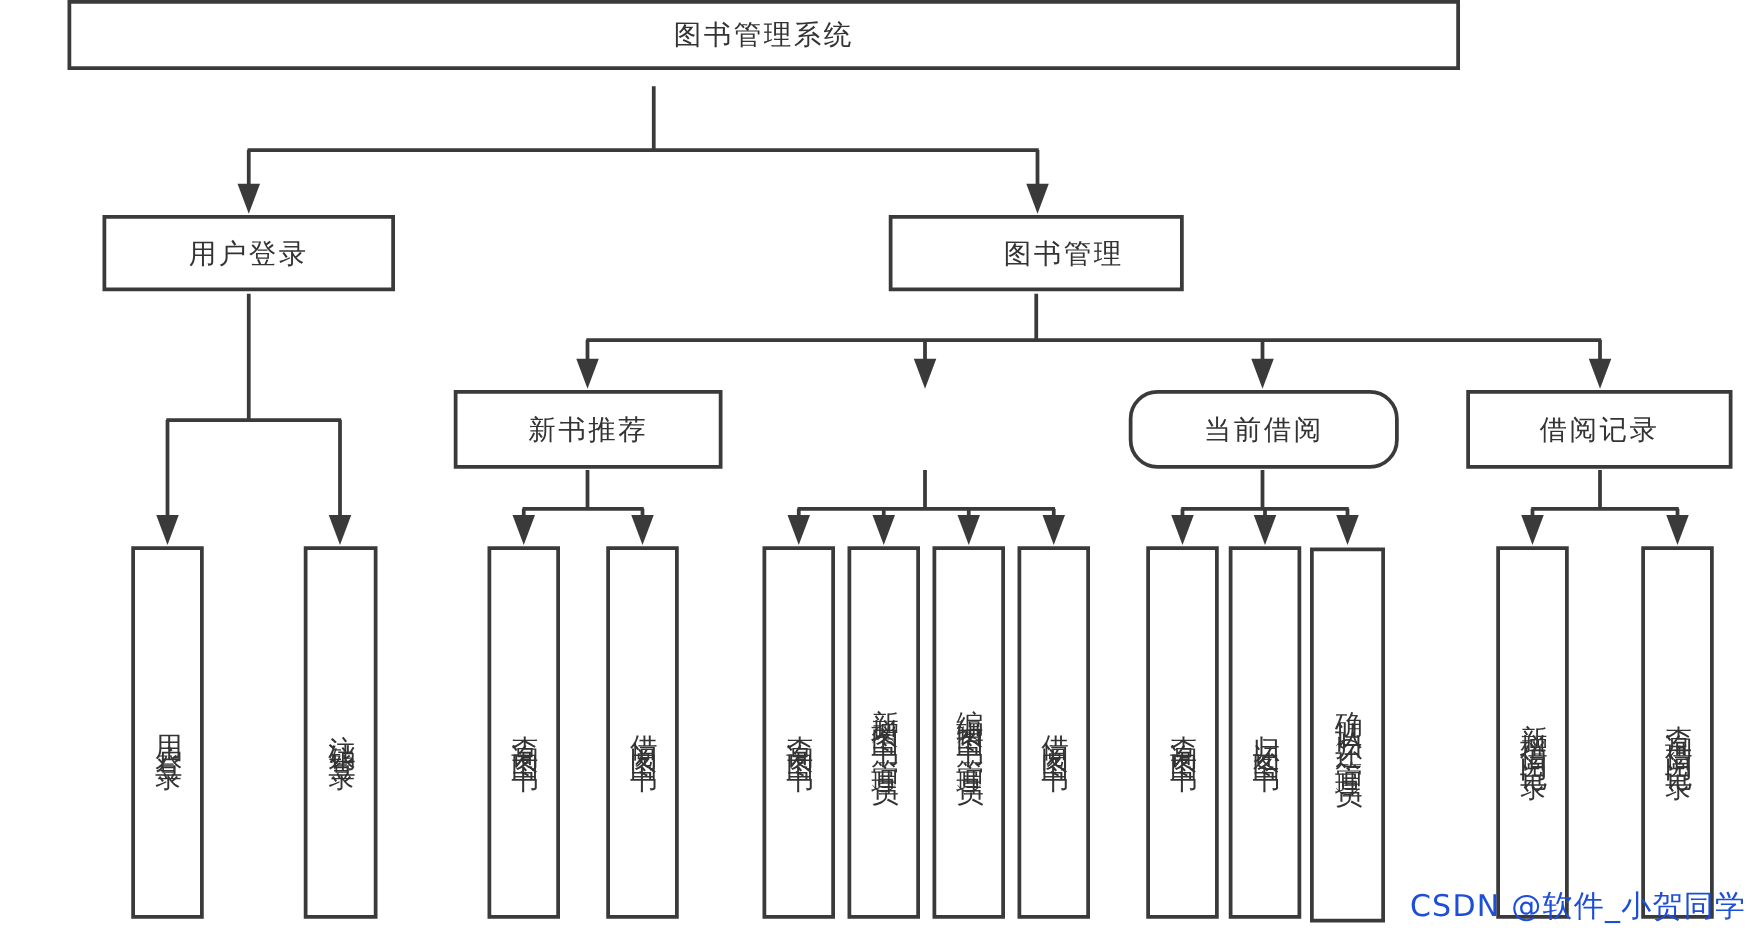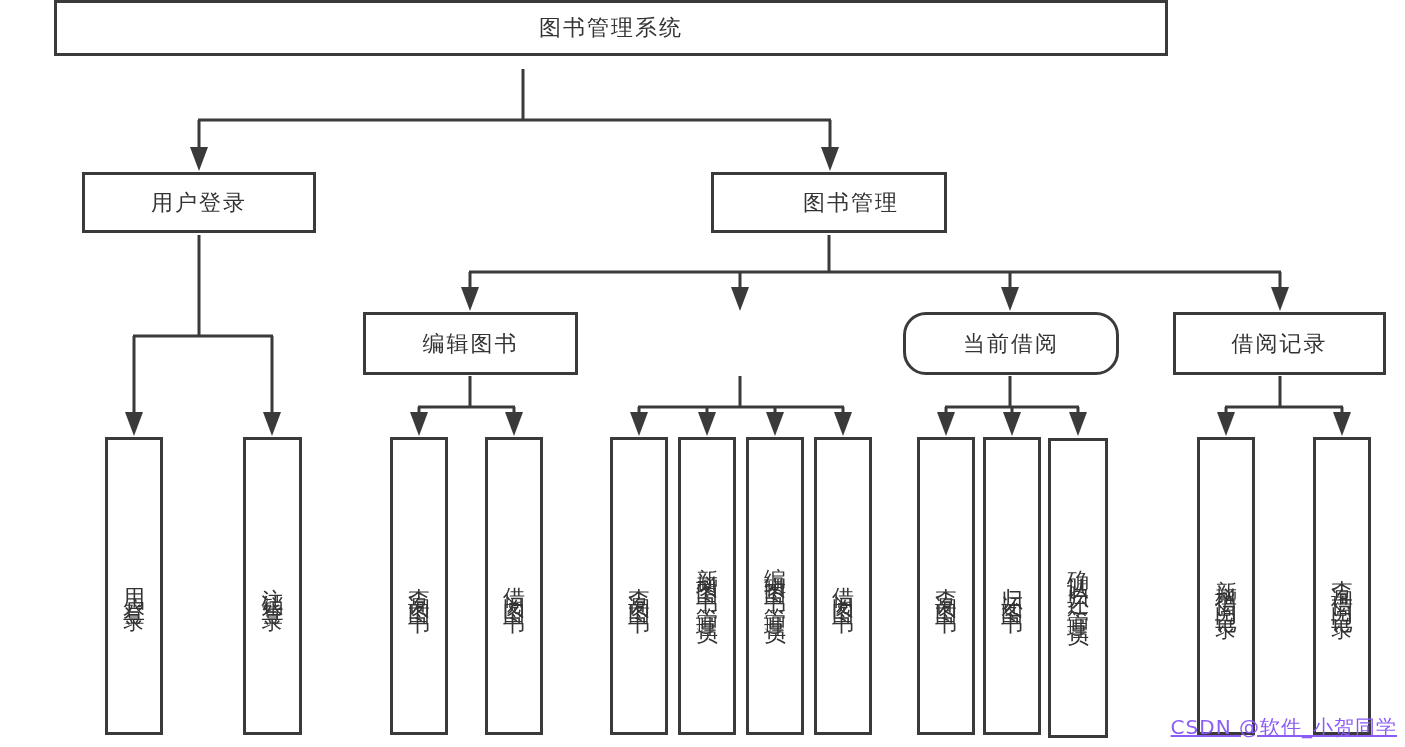--- a/index.html
+++ b/index.html
@@ -37,26 +37,25 @@
     text-orientation: mixed;
     font-size: 22px;
     letter-spacing: 8px;
     line-height: 1;
     white-space: nowrap;
   }
   .watermark {
     position: absolute;
     right: 8px;
     bottom: 6px;
-    font-size: 20px;
+    font-size: 24px;
     letter-spacing: 1px;
-    color: #8b5cf6;
+    color: #1d4ed8;
     white-space: nowrap;
     z-index: 5;
-    text-decoration: underline;
   }
 </style>
 </head>
 <body>
 
 <div class="canvas">
 
   <svg class="connector-layer" viewBox="0 0 1405 747" xmlns="http://www.w3.org/2000/svg">
     <g stroke="#3a3a3a" stroke-width="3" fill="none">
       <path d="M523 69 V120 M198 120 H831 M199 120 V150 M830 120 V150"></path>
@@ -95,21 +94,21 @@
   </div>
 
   <div class="node h-node" style="left:82px; top:172px; width:234px; height:61px;">
     <span>用户登录</span>
   </div>
   <div class="node h-node" style="left:711px; top:172px; width:236px; height:61px;padding-left:44px;">
     <span>图书管理</span>
   </div>
 
   <div class="node h-node" style="left:363px; top:312px; width:215px; height:63px;">
-    <span>编辑图书</span>
+    <span>新书推荐</span>
   </div>
   <div class="node h-node" style="left:903px; top:312px; width:216px; height:63px;border-radius:23px;">
     <span>当前借阅</span>
   </div>
   <div class="node h-node" style="left:1173px; top:312px; width:213px; height:63px;">
     <span>借阅记录</span>
   </div>
 
   <div class="node v-node" style="left:105px; top:437px; width:58px; height:298px;">
     <span class="vtext">用户登录</span>

